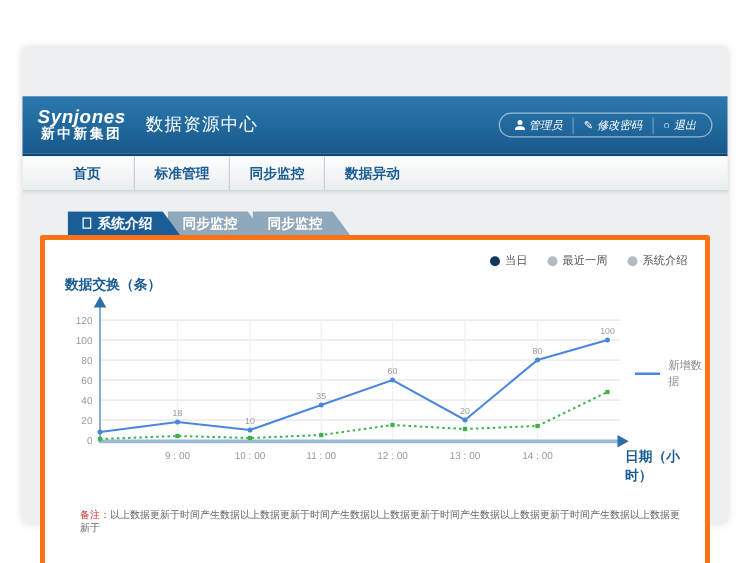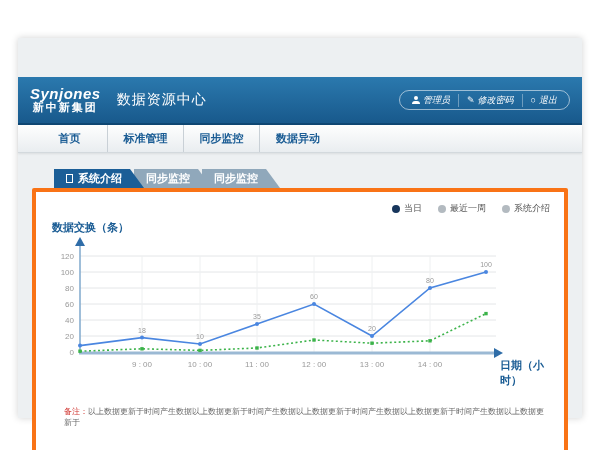--- a/index.html
+++ b/index.html
@@ -190,20 +190,24 @@
           <rect x="34.3" y="113.5" width="3.4" height="3.4" fill="#3cb34a"></rect>
           <rect x="96.3" y="111.1" width="3.4" height="3.4" fill="#3cb34a"></rect>
           <rect x="154.3" y="112.7" width="3.4" height="3.4" fill="#3cb34a"></rect>
           <rect x="211.3" y="110.3" width="3.4" height="3.4" fill="#3cb34a"></rect>
           <rect x="268.3" y="102.3" width="3.4" height="3.4" fill="#3cb34a"></rect>
           <rect x="326.3" y="105.5" width="3.4" height="3.4" fill="#3cb34a"></rect>
           <rect x="384.3" y="103.1" width="3.4" height="3.4" fill="#3cb34a"></rect>
           <rect x="440.3" y="75.89999999999999" width="3.4" height="3.4" fill="#3cb34a"></rect>
         </svg>
       <div class="legend">
+          <div class="lg-item">
+            <span class="lg-line" style="border-top-color: rgb(74, 134, 224);"></span>
+            <span>新增数据</span>
+          </div>
         </div>
       <div class="x-title">日期（小时）</div>
       <div class="note">
         <span class="note-label">备注：</span><span>以上数据更新于时间产生数据以上数据更新于时间产生数据以上数据更新于时间产生数据以上数据更新于时间产生数据以上数据更新于</span>
       </div>
     </div>
   </div>
 
 </div>
 

